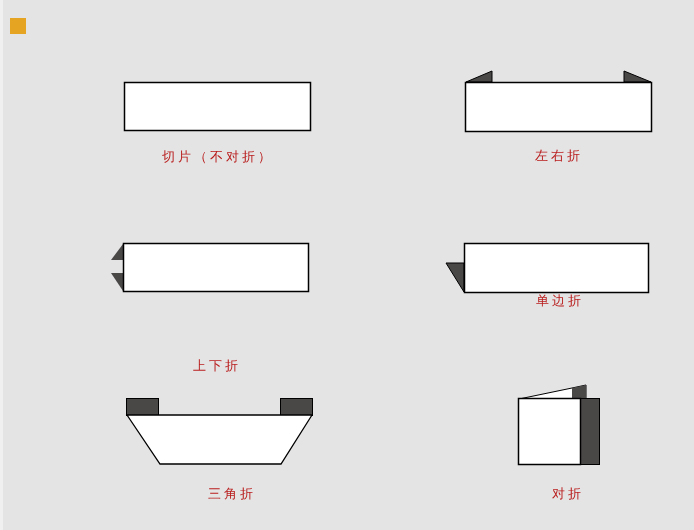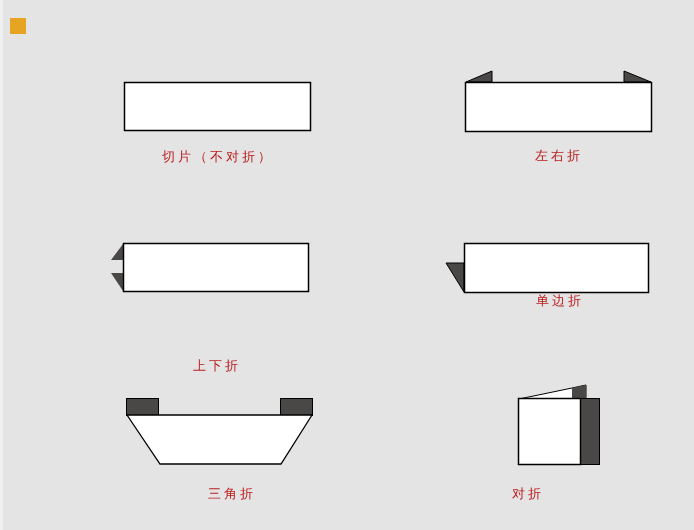--- a/index.html
+++ b/index.html
@@ -60,13 +60,13 @@
     <rect x="580.5" y="398.5" width="19" height="66" fill="#4a4747" stroke="#000" stroke-width="1"></rect>
     <rect x="518.5" y="398.5" width="62" height="66" fill="#ffffff" stroke="#000" stroke-width="1.5"></rect>
   </g>
 </svg>
 
 <div class="label" style="left:218px; top:148px;">切片（不对折）</div>
 <div class="label" style="left:559px; top:147px;">左右折</div>
 <div class="label" style="left:217px; top:309px;margin-top:48px;">上下折</div>
 <div class="label" style="left:560px; top:292px;">单边折</div>
 <div class="label" style="left:232px; top:485px;">三角折</div>
-<div class="label" style="left:528px; top:485px;">对折</div>
+<div class="label" style="left:568px; top:485px;">对折</div>
 
 </body></html>

